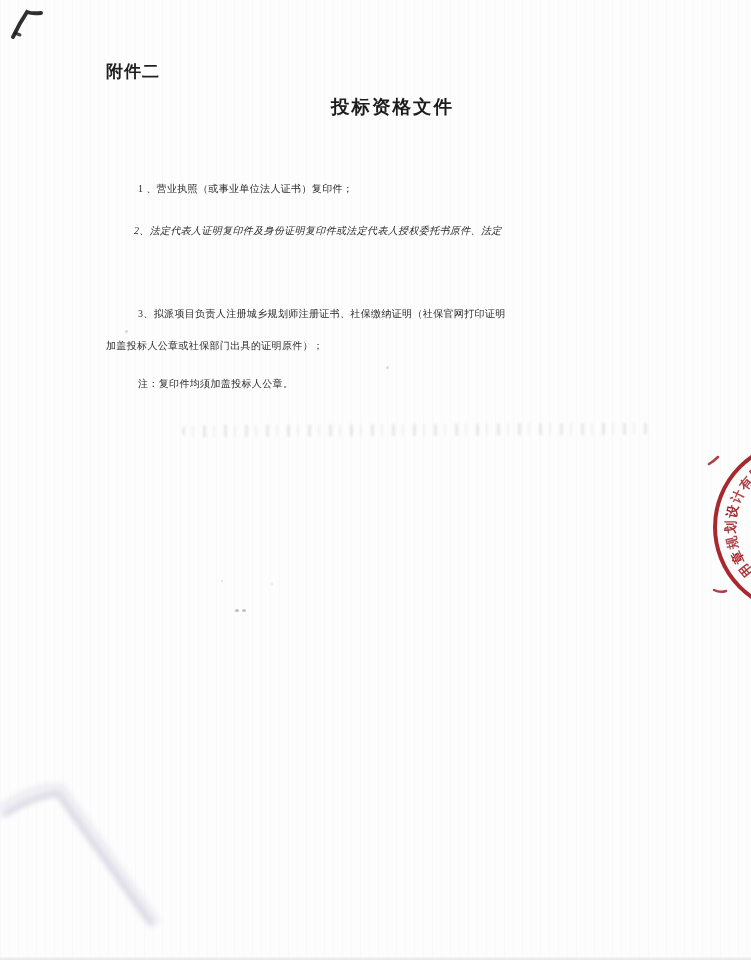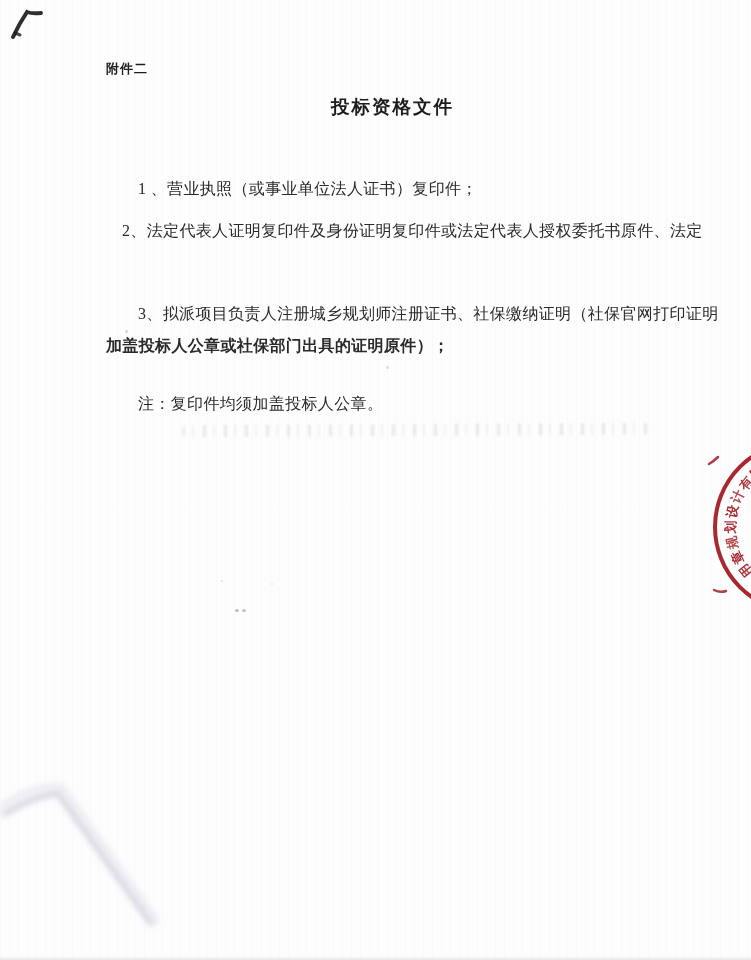--- a/index.html
+++ b/index.html
@@ -8,42 +8,42 @@
     width:751px;height:960px;
     overflow:hidden;
     background:
       repeating-linear-gradient(90deg, rgba(246,246,249,0.55) 0 1px, transparent 1px 9px),
       #fdfdfd;
     font-family:"Liberation Serif","DejaVu Serif",serif;
     color:#262626;
   }
   .attach-label{
     position:absolute;left:106px;top:60px;
-    font-size:13px;font-weight:bold;letter-spacing:1px;
+    font-size:17px;font-weight:bold;letter-spacing:1px;
     color:#1f1f1f;
   }
   .doc-title{
     position:absolute;left:17px;top:94px;width:751px;margin:0;
     text-align:center;
     font-size:18.5px;font-weight:bold;letter-spacing:2px;
     color:#1c1c1c;
   }
   .bodyline{
     position:absolute;
-    font-size:16px;line-height:20px;letter-spacing:0.35px;
+    font-size:10px;line-height:20px;letter-spacing:0.35px;
     white-space:nowrap;
     color:#2a2a2a;
     text-align:center;
   }
   .l1{top:179px;left:138px;}
-  .l2{top:221px;left:122px;}
+  .l2{top:221px;left:134px;font-style:italic;}
   .l3{top:258px;left:106px;}
   .l4{top:304px;left:138px;}
-  .l5{top:336px;left:106px;font-weight:bold;}
-  .l6{top:374px;left:138px;margin-top:20px;}
+  .l5{top:336px;left:106px;}
+  .l6{top:374px;left:138px;}
   
   .bleedthrough{
     position:absolute;left:182px;top:424px;width:468px;height:12px;
     background:repeating-linear-gradient(90deg,
       rgba(150,150,162,0.20) 0 3px, transparent 3px 10px,
       rgba(160,160,172,0.13) 10px 12px, transparent 12px 21px);
     filter:blur(1.2px);
     transform:rotate(-0.3deg);
     border-radius:6px;
   }

